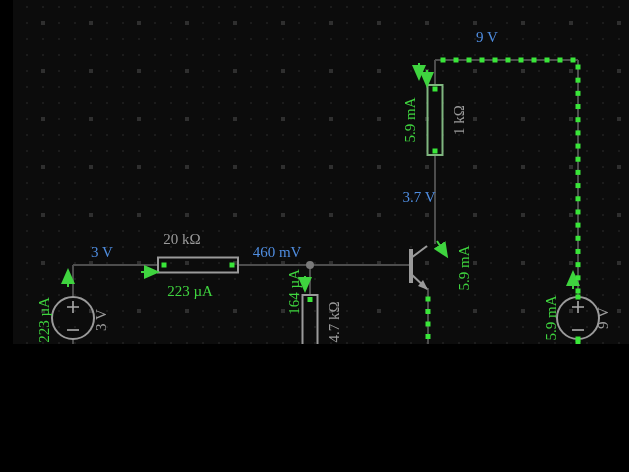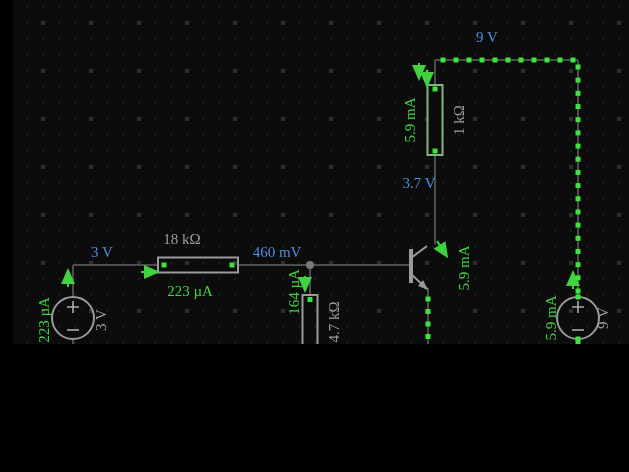--- a/index.html
+++ b/index.html
@@ -162,26 +162,26 @@
         <rect x="412.5" y="334" width="5" height="5"></rect>
         <rect x="412.5" y="321.5" width="5" height="5"></rect>
         <rect x="412.5" y="309" width="5" height="5"></rect>
         <rect x="412.5" y="296.5" width="5" height="5"></rect>
       </g>
   </svg>
 
   <span class="lbl v" style="left:474px;top:37px">9 V</span>
   <span class="lbl c rot" style="left:397px;top:120px">5.9 mA</span>
   <span class="lbl val rot" style="left:446px;top:120px">1 kΩ</span>
-  <span class="lbl v" style="left:406px;top:183px">3.7 V</span>
+  <span class="lbl v" style="left:406px;top:197px">3.7 V</span>
   <span class="lbl c rot" style="left:451px;top:268px">5.9 mA</span>
   <span class="lbl c rot" style="left:538px;top:318px">5.9 mA</span>
   <span class="lbl val rot" style="left:590px;top:318px">9 V</span>
   <span class="lbl v" style="left:89px;top:252px">3 V</span>
-  <span class="lbl val" style="left:169px;top:239px">18 kΩ</span>
+  <span class="lbl val" style="left:169px;top:239px">20 kΩ</span>
   <span class="lbl c" style="left:177px;top:291px">223 µA</span>
   <span class="lbl v" style="left:264px;top:252px">460 mV</span>
   <span class="lbl c rot" style="left:31px;top:320px">223 µA</span>
   <span class="lbl val rot" style="left:88px;top:320px">3 V</span>
   <span class="lbl c rot" style="left:281px;top:292px">164 µA</span>
   <span class="lbl val rot" style="left:321px;top:322px">4.7 kΩ</span>
   <span class="lbl v" style="left:121px;top:370px">9 V</span>
 </div>
 
 </body></html>

